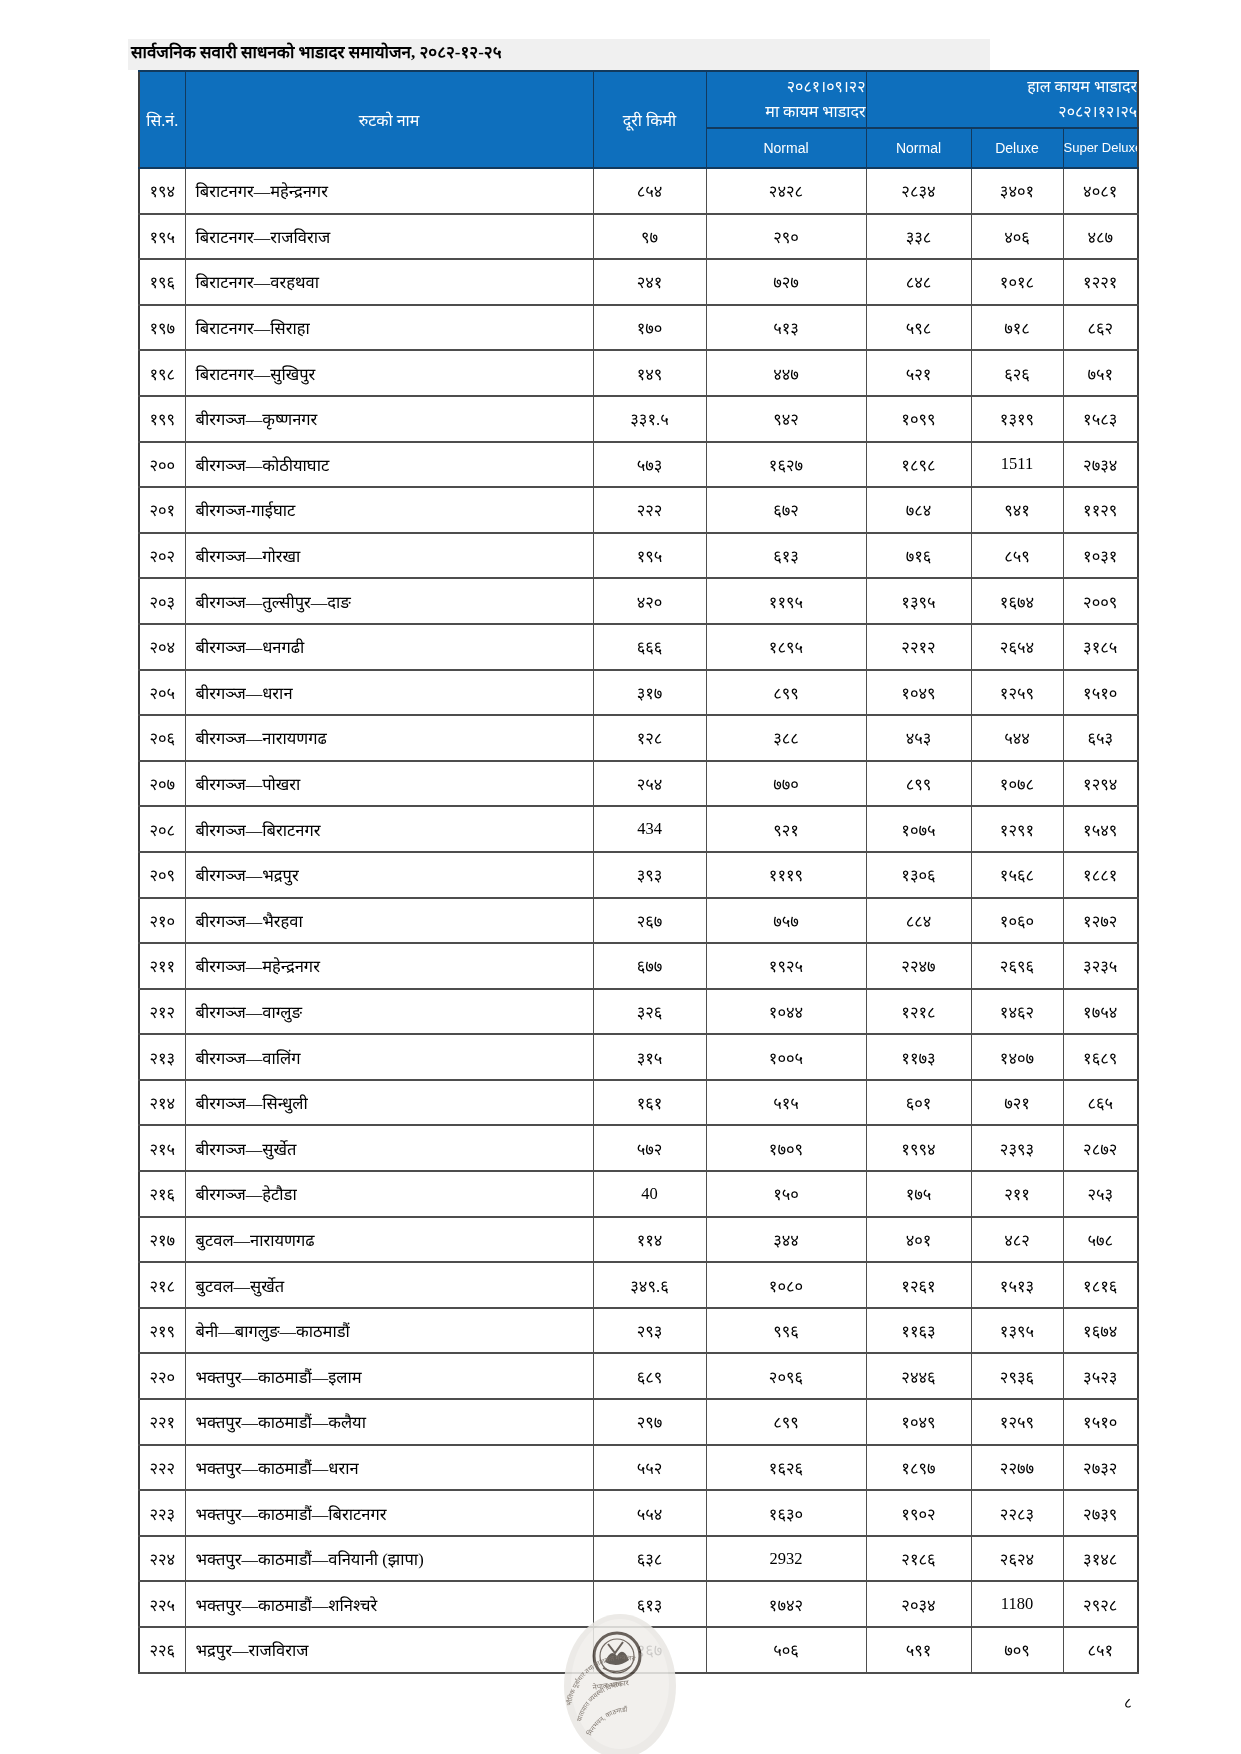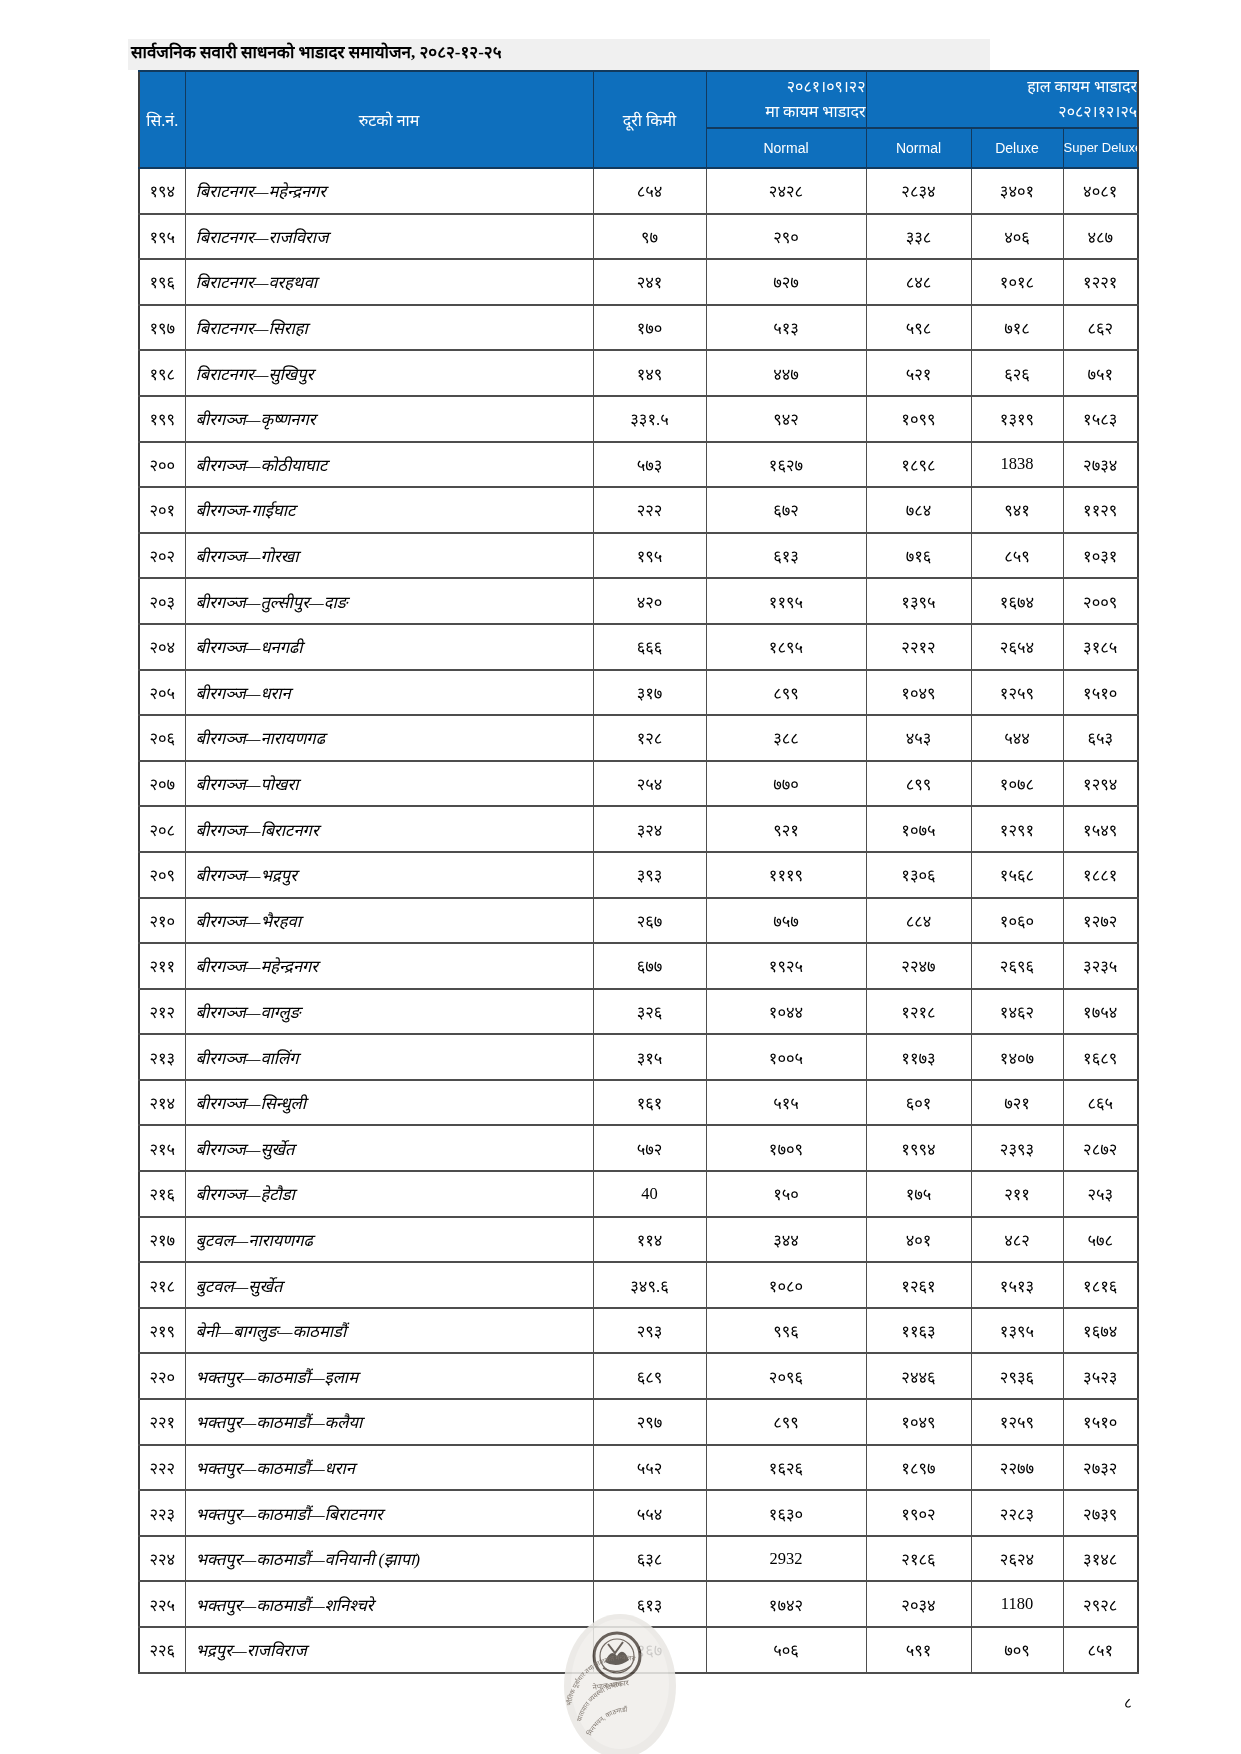--- a/index.html
+++ b/index.html
@@ -29,21 +29,21 @@
   .fare-table thead th {
     background:#0e6fbd; color:#ffffff; font-weight:normal;
     border-color:#123a5e;
   }
   .hdr-np { font-size:16px; }
   .hdr-group { height:55px; }
   .hdr-sub  { height:38px; font-family:"Liberation Sans","DejaVu Sans",sans-serif; font-size:14px;margin-left:27px; }
   .hdr-sub-small { font-size:13px; line-height:1.15; white-space:normal; }
   .hdr-line { display:block; line-height:1.55;text-align:right; }
   .fare-table tbody td { height:43.6px; font-size:16.5px; }
-  .fare-table tbody td.col-route { text-align:left; padding-left:10px;font-style:italic; }
+  .fare-table tbody td.col-route { text-align:left; padding-left:10px; }
   .seal {
     position:absolute; left:563px; top:1612px; width:118px; height:148px;
     opacity:0.85;
   }
   .page-number {
     position:absolute; left:1108px; top:1692px; width:40px;
     font-size:15px; text-align:center;
   }
 </style>
 </head>
@@ -140,21 +140,21 @@
           <td class="col-normal">१०९९</td>
           <td class="col-deluxe">१३१९</td>
           <td class="col-super-deluxe">१५८३</td>
         </tr>
         <tr>
           <td class="col-sn">२००</td>
           <td class="col-route">बीरगञ्ज—कोठीयाघाट</td>
           <td class="col-km">५७३</td>
           <td class="col-old-normal">१६२७</td>
           <td class="col-normal">१८९८</td>
-          <td class="col-deluxe">1838</td>
+          <td class="col-deluxe">1511</td>
           <td class="col-super-deluxe">२७३४</td>
         </tr>
         <tr>
           <td class="col-sn">२०१</td>
           <td class="col-route">बीरगञ्ज-गाईघाट</td>
           <td class="col-km">२२२</td>
           <td class="col-old-normal">६७२</td>
           <td class="col-normal">७८४</td>
           <td class="col-deluxe">९४१</td>
           <td class="col-super-deluxe">११२९</td>
@@ -209,21 +209,21 @@
           <td class="col-route">बीरगञ्ज—पोखरा</td>
           <td class="col-km">२५४</td>
           <td class="col-old-normal">७७०</td>
           <td class="col-normal">८९९</td>
           <td class="col-deluxe">१०७८</td>
           <td class="col-super-deluxe">१२९४</td>
         </tr>
         <tr>
           <td class="col-sn">२०८</td>
           <td class="col-route">बीरगञ्ज—बिराटनगर</td>
-          <td class="col-km">३२४</td>
+          <td class="col-km">434</td>
           <td class="col-old-normal">९२१</td>
           <td class="col-normal">१०७५</td>
           <td class="col-deluxe">१२९१</td>
           <td class="col-super-deluxe">१५४९</td>
         </tr>
         <tr>
           <td class="col-sn">२०९</td>
           <td class="col-route">बीरगञ्ज—भद्रपुर</td>
           <td class="col-km">३९३</td>
           <td class="col-old-normal">१११९</td>

